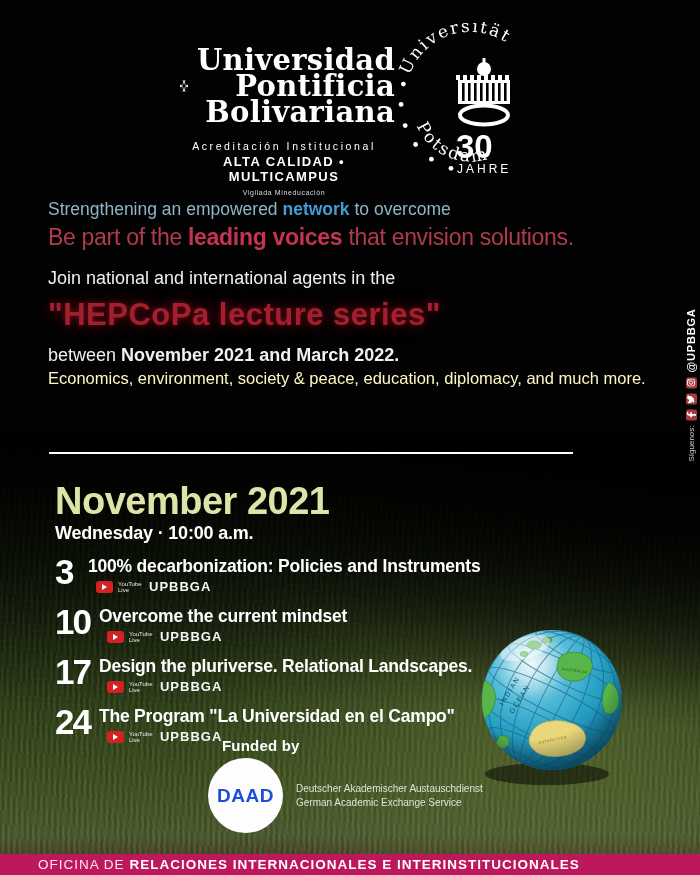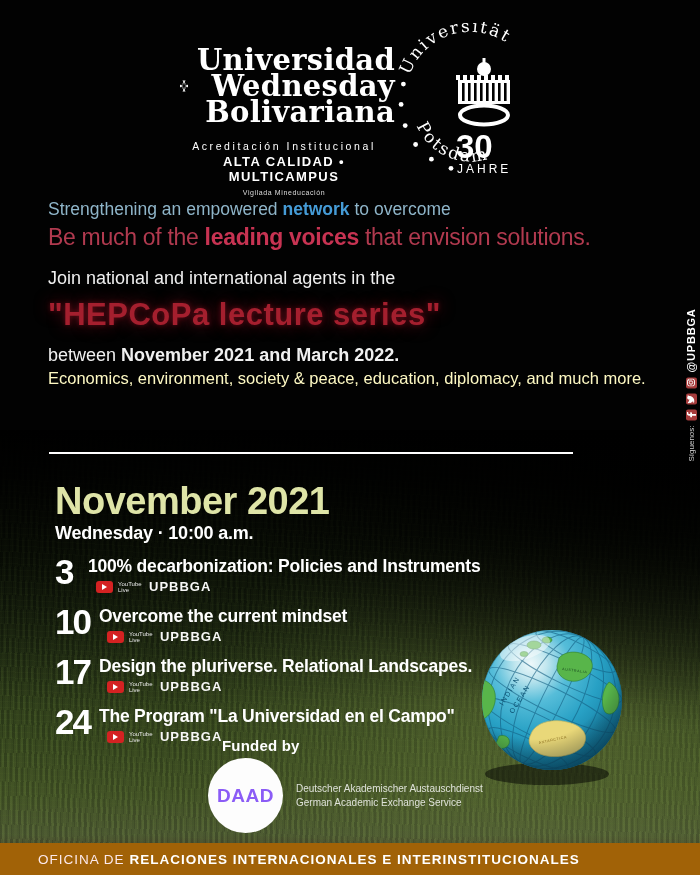--- a/index.html
+++ b/index.html
@@ -67,28 +67,28 @@
   .yt-row{display:flex;align-items:center;gap:5px;margin-top:3px;margin-left:8px;}
   .yt-badge{width:17px;height:12px;background:#d42222;border-radius:3px;display:flex;align-items:center;justify-content:center;}
   .yt-badge .tri{width:0;height:0;border-left:5px solid #fff;border-top:3.5px solid transparent;border-bottom:3.5px solid transparent;}
   .yt-word{font-size:6px;color:#e9e9e9;line-height:6px;width:26px;}
   .chan{font-size:13px;font-weight:800;letter-spacing:1px;color:#f7f7f7;}
 
   
   .funded{left:222px;top:737px;font-size:15px;font-weight:800;letter-spacing:.2px;}
   .daad-row{left:208px;top:758px;display:flex;align-items:center;gap:13px;}
   .daad-circle{width:75px;height:75px;border-radius:50%;background:#fdfdfd;display:flex;align-items:center;justify-content:center;}
-  .daad-text{color:#8b5cf6;font-size:19px;font-weight:700;letter-spacing:.5px;}
+  .daad-text{color:#1d4ed8;font-size:19px;font-weight:700;letter-spacing:.5px;}
   .daad-desc{font-size:10px;line-height:14px;color:rgba(255,255,255,.82);}
 
   
   .globe{left:477px;top:628px;z-index:3;}
 
   
-  .footer{left:0;bottom:0;top:auto;width:700px;height:32px;background:#a16207;z-index:4;
+  .footer{left:0;bottom:0;top:auto;width:700px;height:21px;background:#be185d;z-index:4;
           display:flex;align-items:center;padding-left:38px;box-sizing:border-box;}
   .foot-text{font-size:13.5px;letter-spacing:1px;color:#fce9ec;font-weight:400;}
   .foot-text b{color:#fff;font-weight:800;margin-left:5px;}
 </style>
 </head>
 <body>
 
 <div class="poster">
 
   <div class="photo-zone"></div>
@@ -103,21 +103,21 @@
         <rect x="27" y="5" width="12" height="82" fill="#fff"></rect>
         <rect x="7" y="40" width="52" height="12" fill="#fff"></rect>
         <rect x="18" y="23" width="30" height="46" rx="9" fill="#000" stroke="#fff" stroke-width="2.5"></rect>
         <rect x="21.5" y="26.5" width="23" height="39" rx="7" fill="none" stroke="#fff" stroke-width="1"></rect>
         <text x="33" y="40" font-size="9" font-family="DejaVu Serif,serif" fill="#fff" text-anchor="middle">Α Ω</text>
         <path d="M33,43 v8 M31,45 h4" stroke="#fff" stroke-width="1" fill="none"></path>
         <text x="33" y="62" font-size="8.5" letter-spacing="1.5" font-family="DejaVu Serif,serif" fill="#fff" text-anchor="middle">UPB</text>
       </svg>
       <div class="upb-name">
         <div>Universidad</div>
-        <div class="ind">Wednesday</div>
+        <div class="ind">Pontificia</div>
         <div>Bolivariana</div>
       </div>
     </div>
     <div class="upb-accred">
       <div class="acc1">Acreditación Institucional</div>
       <div class="acc2">ALTA CALIDAD • MULTICAMPUS</div>
       <div class="acc4">Vigilada Mineducación</div>
     </div>
   </div>
 
@@ -167,21 +167,21 @@
         </g>
         <ellipse cx="92" cy="93" rx="24" ry="9.5" fill="none" stroke="#fff" stroke-width="4"></ellipse>
       </g>
       <text x="64" y="136" font-size="33" font-weight="bold" fill="#fff" font-family="Liberation Sans,sans-serif">30</text>
       <text x="65" y="151" font-size="12" letter-spacing="3" fill="#fff" font-family="Liberation Sans,sans-serif">JAHRE</text>
     </svg>
   </div>
 
   <div class="layer intro">
     <div class="l1"><span>Strengthening an empowered </span><b>network</b><span> to overcome</span></div>
-    <div class="l3"><span>Be much of the </span><b>leading voices</b><span> that envision solutions.</span></div>
+    <div class="l3"><span>Be part of the </span><b>leading voices</b><span> that envision solutions.</span></div>
     <div class="l4">Join national and international agents in the</div>
     <div class="l5">"HEPCoPa lecture series"</div>
     <div class="l6"><span>between </span><b>November 2021 and March 2022.</b></div>
     <div class="l7">Economics, environment, society &amp; peace, education, diplomacy, and much more.</div>
   </div>
 
   <div class="layer divider"></div>
 
   <div class="layer follow">
     <div class="follow-row">

